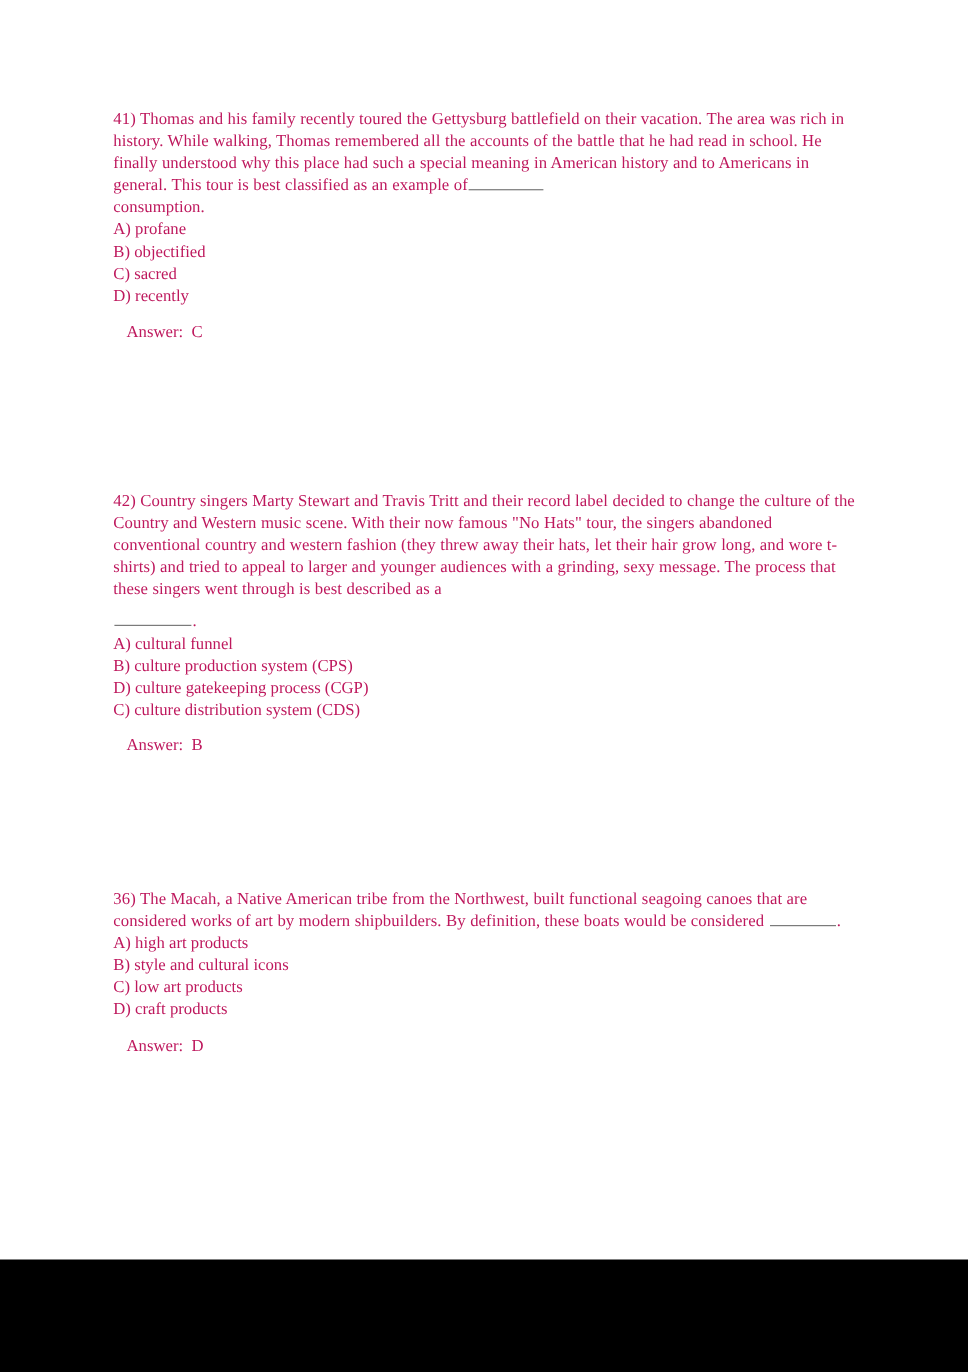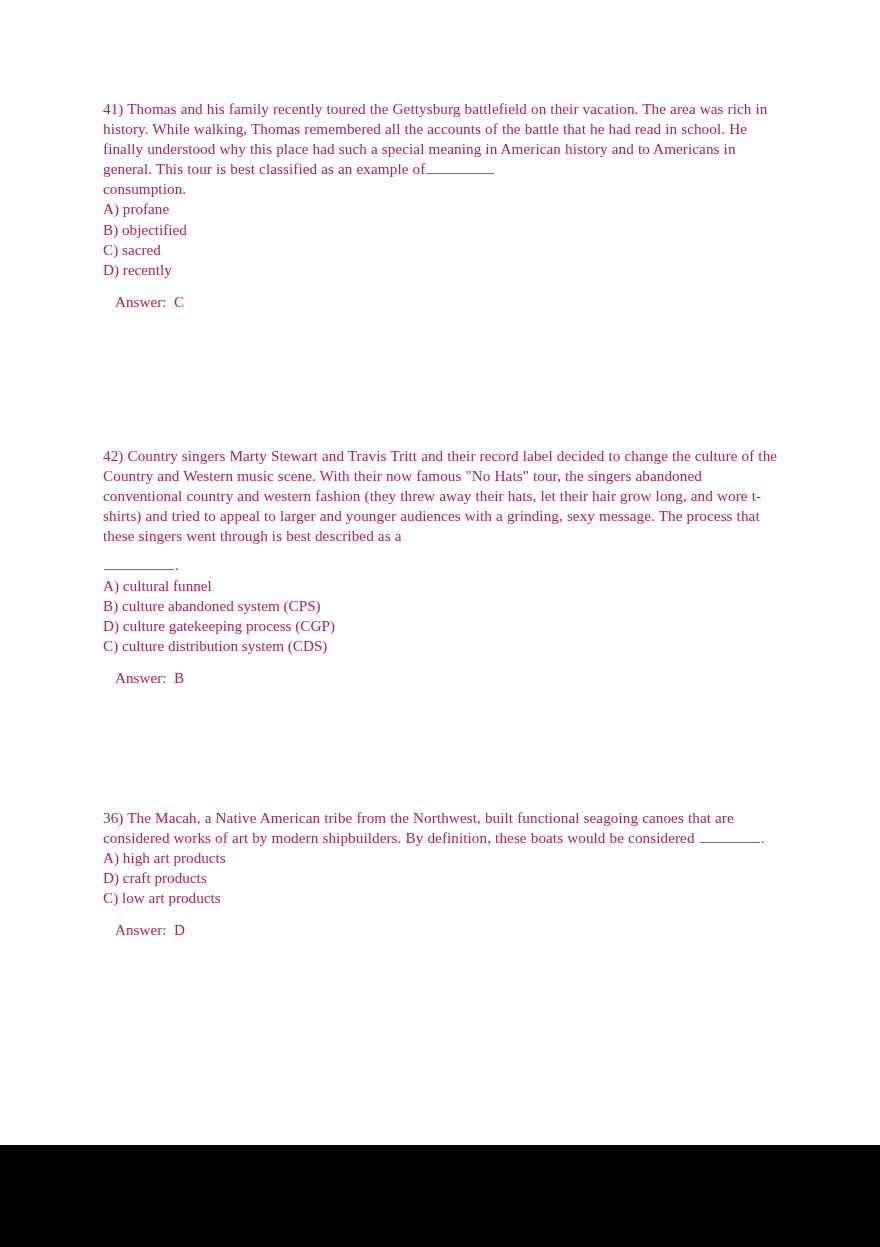--- a/index.html
+++ b/index.html
@@ -114,35 +114,36 @@
       <p class="answer">Answer:  C</p>
     </div>
 
     <div class="gap-41-42"></div>
 
     <div class="question-block">
       <p class="stem">42) Country singers Marty Stewart and Travis Tritt and their record label decided to change the culture of the Country and Western music scene. With their now famous "No Hats" tour, the singers abandoned conventional country and western fashion (they threw away their hats, let their hair grow long, and wore t-shirts) and tried to appeal to larger and younger audiences with a grinding, sexy message. The process that these singers went through is best described as a</p>
       <p class="blank-line"><span class="blank"></span><span>.</span></p>
       <ul class="options">
         <li class="option">A) cultural funnel</li>
-        <li class="option">B) culture abandoned system (CPS)</li>
+        <li class="option">B) culture production system (CPS)</li>
         <li class="option">D) culture gatekeeping process (CGP)</li>
         <li class="option">C) culture distribution system (CDS)</li>
       </ul>
       <p class="answer">Answer:  B</p>
     </div>
 
     <div class="gap-42-43"></div>
 
     <div class="question-block">
       <p class="stem"><span>36) The Macah, a Native American tribe from the Northwest, built functional seagoing canoes that are considered works of art by modern shipbuilders. By definition, these boats would be considered</span> <span class="blank blank-short"></span><span>.</span></p>
       <ul class="options">
         <li class="option">A) high art products</li>
+        <li class="option">B) style and cultural icons</li>
+        <li class="option">C) low art products</li>
         <li class="option">D) craft products</li>
-        <li class="option">C) low art products</li>
       </ul>
       <p class="answer">Answer:  D</p>
     </div>
 
   </div>
 
   <div class="black-band" style="background: rgb(0, 0, 0);"></div>
 
 </div>
 

